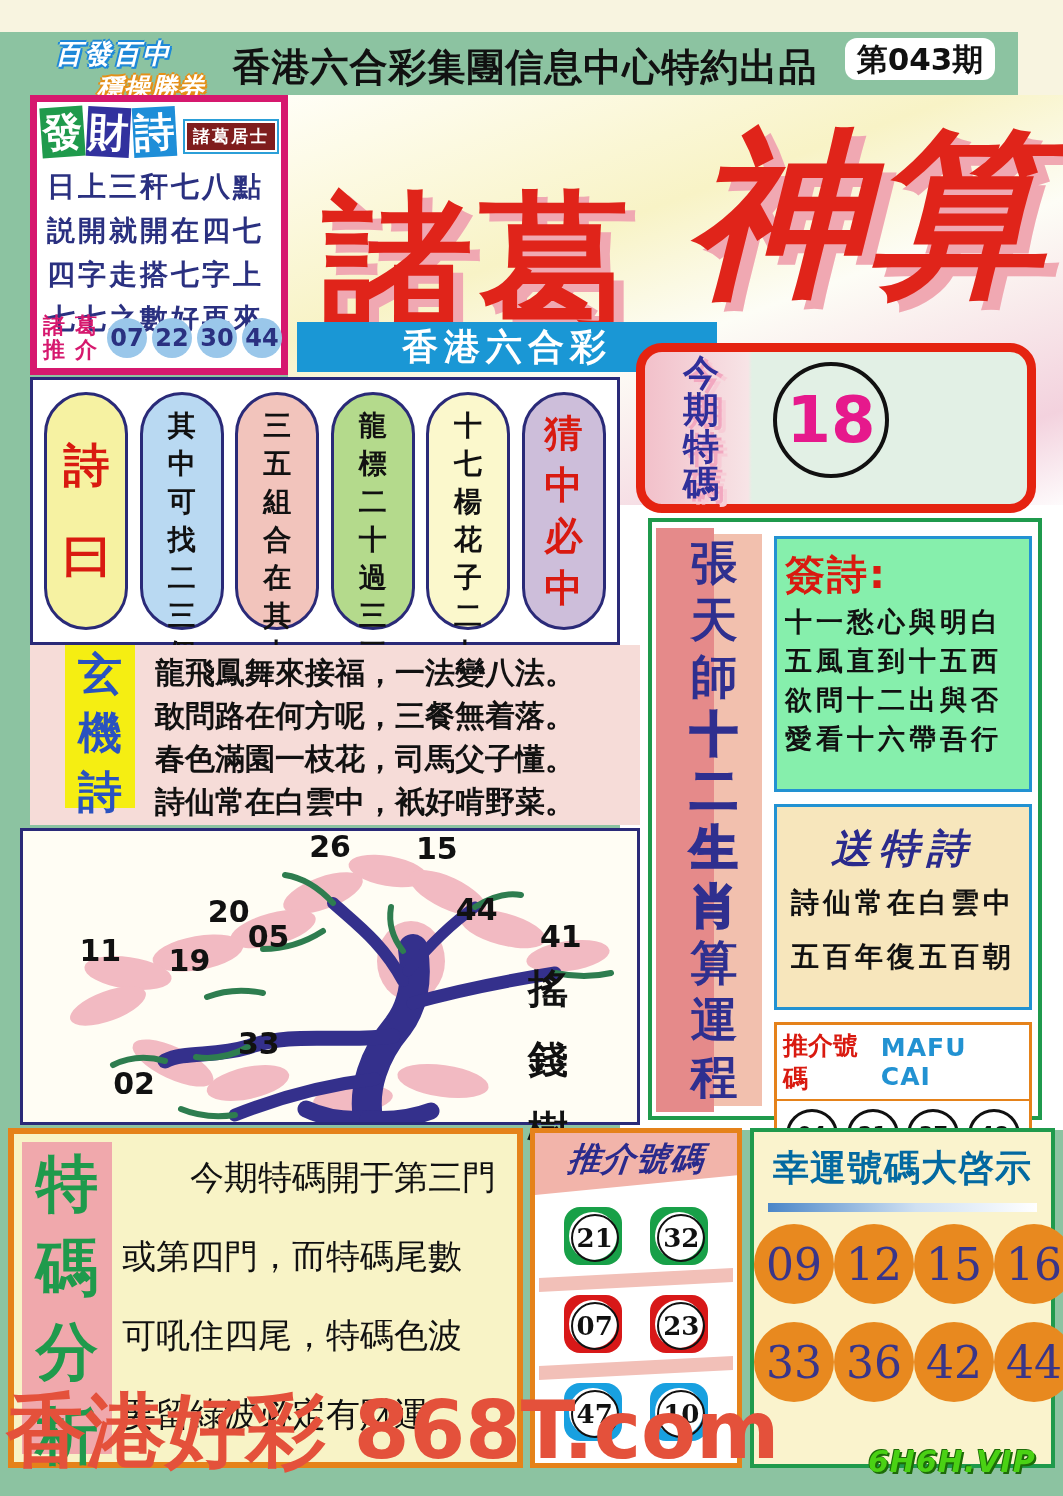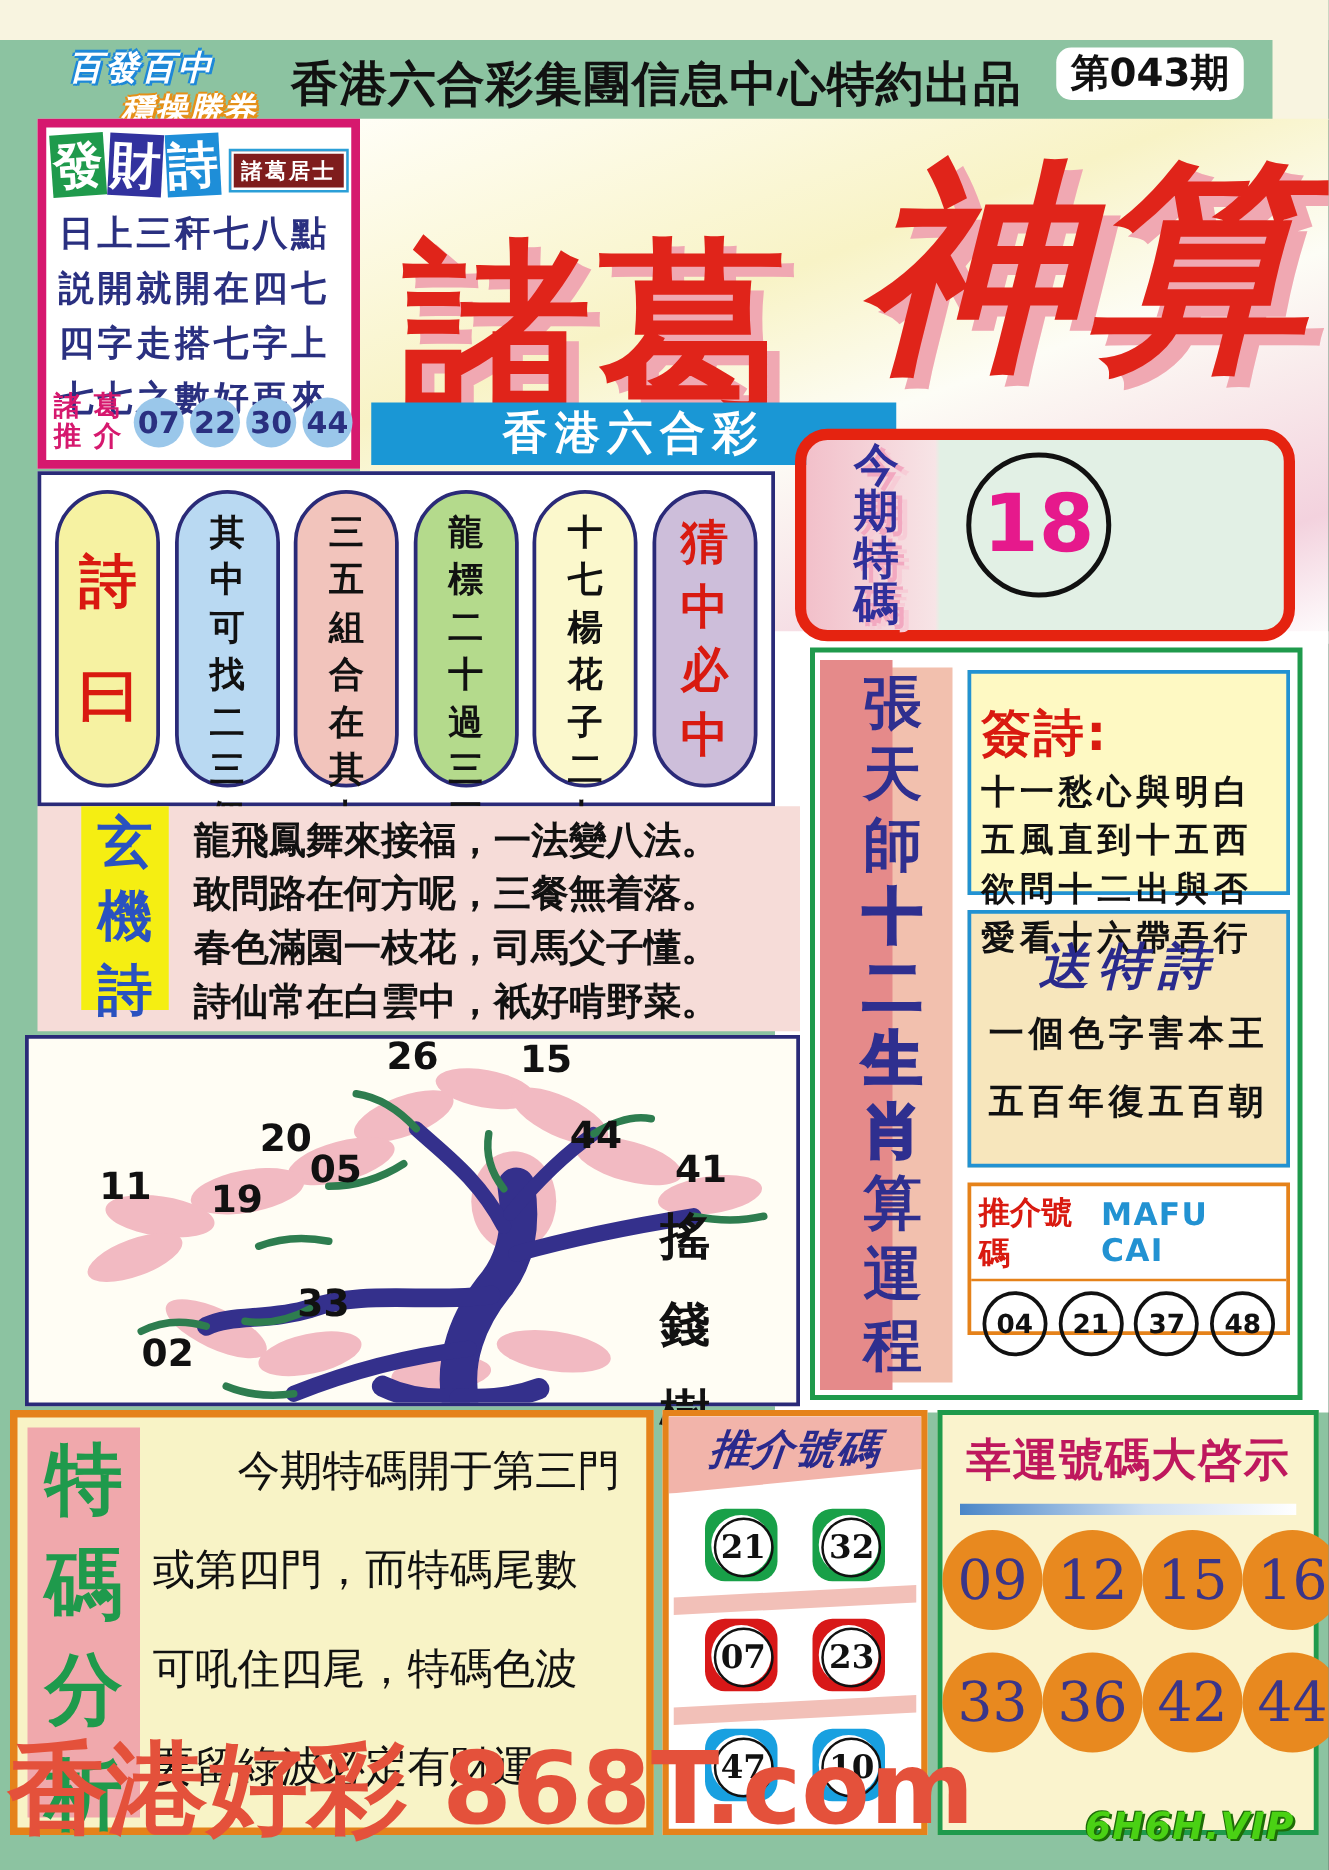--- a/index.html
+++ b/index.html
@@ -79,21 +79,21 @@
   
   .right-col{position:absolute;left:648px;top:518px;width:394px;height:602px;background:#fff;border:4px solid #1f9a4c;
       box-sizing:border-box;}
   .zodiac{position:absolute;left:14px;top:12px;width:96px;height:572px;background:#f2c0ae;
       display:flex;flex-direction:column;align-items:center;justify-content:space-evenly;}
   .zodiac::before{content:"";position:absolute;left:-10px;top:-6px;width:58px;height:584px;background:#e58a8a;z-index:0;}
   .zodiac span{position:relative;z-index:1;font-size:47px;font-weight:900;line-height:56px;}
   .zc-navy{color:#2f2f8f;}
   .zc-outline{color:#fff;-webkit-text-stroke:2.5px #2f2f8f;}
   .rc-stack{position:absolute;left:122px;top:14px;width:258px;}
-  .qian-box{height:180px;background:#fef9c3;border:3px solid #2292d2;box-sizing:border-box;padding:20px 8px;}
+  .qian-box{height:256px;background:#86efac;border:3px solid #2292d2;box-sizing:border-box;padding:8px 8px;}
   .qian-title{font-size:40px;font-weight:900;color:#d91a10;letter-spacing:2px;}
   .qian-lines .line{display:block;font-size:27px;font-weight:700;color:#111;letter-spacing:4px;line-height:39px;white-space:nowrap;}
   .song-box{margin-top:12px;height:206px;background:#f7e6bc;border:3px solid #2292d2;box-sizing:border-box;text-align:center;}
   .song-title{font-size:40px;font-weight:900;font-style:italic;color:#2a2a8c;margin-top:14px;letter-spacing:8px;
       font-family:"DejaVu Serif","Liberation Serif",serif;}
   .song-lines .line{display:block;font-size:28px;font-weight:700;color:#111;letter-spacing:4px;line-height:54px;white-space:nowrap;}
   .mafu-box{margin-top:12px;height:122px;background:#fff;border:3px solid #e5821a;box-sizing:border-box;}
   .mafu-head{display:flex;justify-content:space-between;align-items:center;padding:4px 6px;border-bottom:2px solid #e5821a;}
   .mafu-label{font-size:25px;font-weight:900;color:#d91a10;}
   .mafu-brand{font-size:25px;font-weight:900;color:#2292d2;letter-spacing:1px;}
@@ -120,21 +120,21 @@
   .rec-div{height:14px;background:#f2c0b8;transform:skewY(-3deg);margin:2px 4px;}
   .badge{position:relative;width:58px;height:58px;border-radius:16px;}
   .badge::after{content:"";position:absolute;left:5px;top:5px;width:48px;height:48px;background:#fff;border-radius:50%;}
   .badge b{position:absolute;left:7px;top:7px;width:44px;height:44px;border:2px solid #111;border-radius:50%;z-index:2;
       display:flex;align-items:center;justify-content:center;font-size:26px;font-weight:700;color:#111;
       font-family:"DejaVu Serif","Liberation Serif",serif;}
   .badge.green{background:#18a048;} .badge.red{background:#d81818;} .badge.blue{background:#18a0e0;}
   
   .lucky-box{position:absolute;left:750px;top:1128px;width:305px;height:340px;background:#faf3cd;border:4px solid #1f9a4c;
       box-sizing:border-box;}
-  .lucky-title{margin-top:12px;text-align:center;font-size:36px;font-weight:900;color:#be185d;letter-spacing:1px;}
+  .lucky-title{margin-top:12px;text-align:center;font-size:36px;font-weight:900;color:#0369a1;letter-spacing:1px;}
   .lucky-bar{margin:10px 14px 0 14px;height:9px;background:linear-gradient(90deg,#4a86c8,#cfe0f2 55%,#ffffff);}
   .lucky-grid{display:grid;grid-template-columns:repeat(5,1fr);justify-items:center;row-gap:18px;margin-top:12px;}
   .lucky-grid span{width:80px;height:80px;border-radius:50%;background:#e8891f;color:#3a3588;font-size:44px;
       display:flex;align-items:center;justify-content:center;font-family:"DejaVu Serif","Liberation Serif",serif;}
   
   .watermark{position:absolute;left:6px;top:1378px;font-size:80px;font-weight:900;color:#e4513b;white-space:nowrap;z-index:9;}
   .vip{position:absolute;left:868px;top:1444px;font-size:30px;font-weight:900;font-style:italic;color:#4ad114;z-index:9;
       text-shadow:2px 2px 0 #1d6c08,-1px -1px 0 #1d6c08;letter-spacing:1px;}
 </style>
 </head>
@@ -339,21 +339,21 @@
         <div class="qian-lines" id="qian-lines">
             <span class="line">十一愁心與明白</span>
             <span class="line">五風直到十五西</span>
             <span class="line">欲問十二出與否</span>
             <span class="line">愛看十六帶吾行</span>
           </div>
       </div>
       <div class="song-box">
         <div class="song-title">送特詩</div>
         <div class="song-lines" id="song-lines">
-            <span class="line">一個色字害本王</span>
+            <span class="line">詩仙常在白雲中</span>
             <span class="line">五百年復五百朝</span>
           </div>
       </div>
       <div class="mafu-box">
         <div class="mafu-head">
           <span class="mafu-label">推介號碼</span>
           <span class="mafu-brand">MAFU CAI</span>
         </div>
         <div class="mafu-nums" id="mafu-nums">
             <span>04</span>

